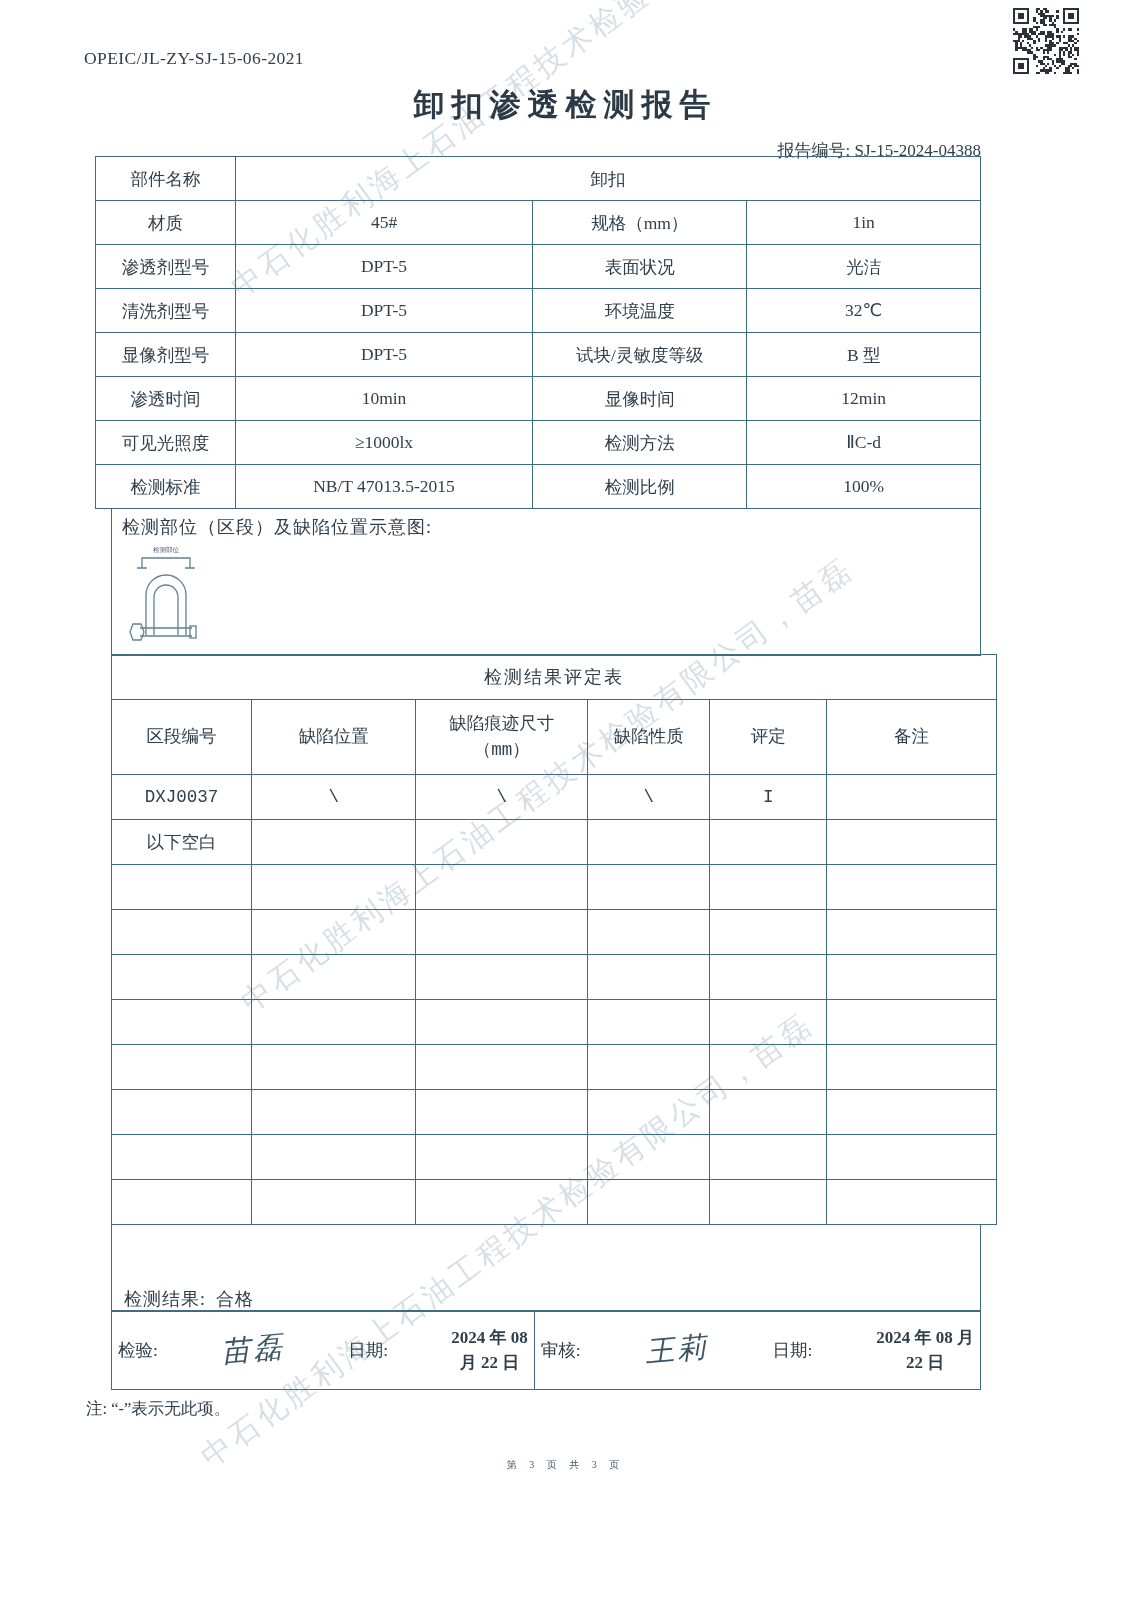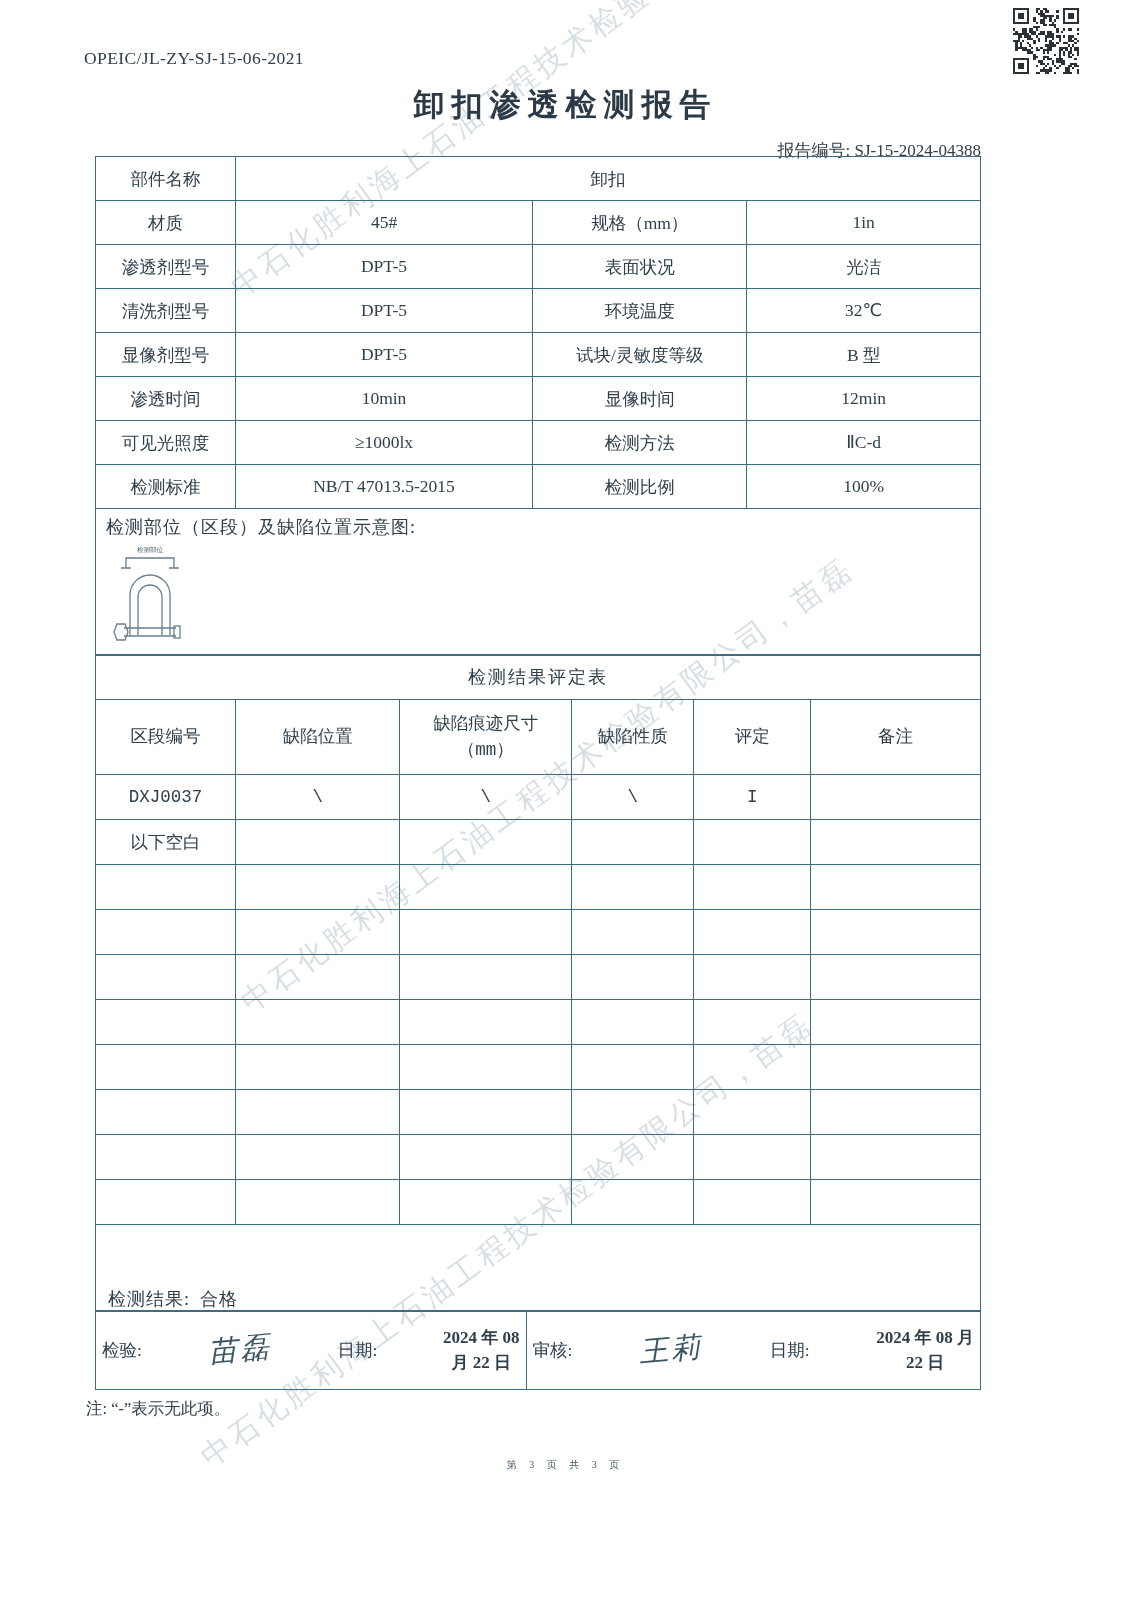--- a/index.html
+++ b/index.html
@@ -19,21 +19,21 @@
     pointer-events:none;z-index:0;
   }
   .doc-code{position:absolute;left:84px;top:48px;font-size:17.5px;letter-spacing:.4px;z-index:1;}
   .qr{position:absolute;left:1013px;top:8px;z-index:1;}
   .title{position:absolute;left:0;top:84px;width:100%;margin:0;text-align:center;
     font-size:31px;font-weight:600;letter-spacing:7px;z-index:1;color:#2c3a47;}
   .report-no{position:absolute;right:150px;top:139px;font-size:17px;z-index:1;}
 
   .doc{position:absolute;left:95px;top:156px;width:886px;z-index:1;}
   .sec{border:1.5px solid var(--line);box-sizing:border-box;}
-  .doc > .sec + .sec{margin-top:-1.5px;}
+  .doc > .sec + .sec{margin-top:-1.5px;margin-left:16px;}
   table.sec{border-collapse:collapse;width:100%;table-layout:fixed;}
   .sec td{border:1.5px solid var(--line);text-align:center;font-size:17.5px;
     padding:2px 4px;overflow:hidden;}
   .info tr{height:44px;}
   .result tr{height:45px;font-family:Liberation Mono, monospace;}
   .result .title-row td{height:31px;font-size:18px;letter-spacing:2px;}
   .result .head td{height:70px;white-space:pre-line;line-height:1.5;}
 
   .diagram-cell{height:148px;padding:6px 10px;position:relative;}
   .caption{font-size:18px;letter-spacing:1px;}

